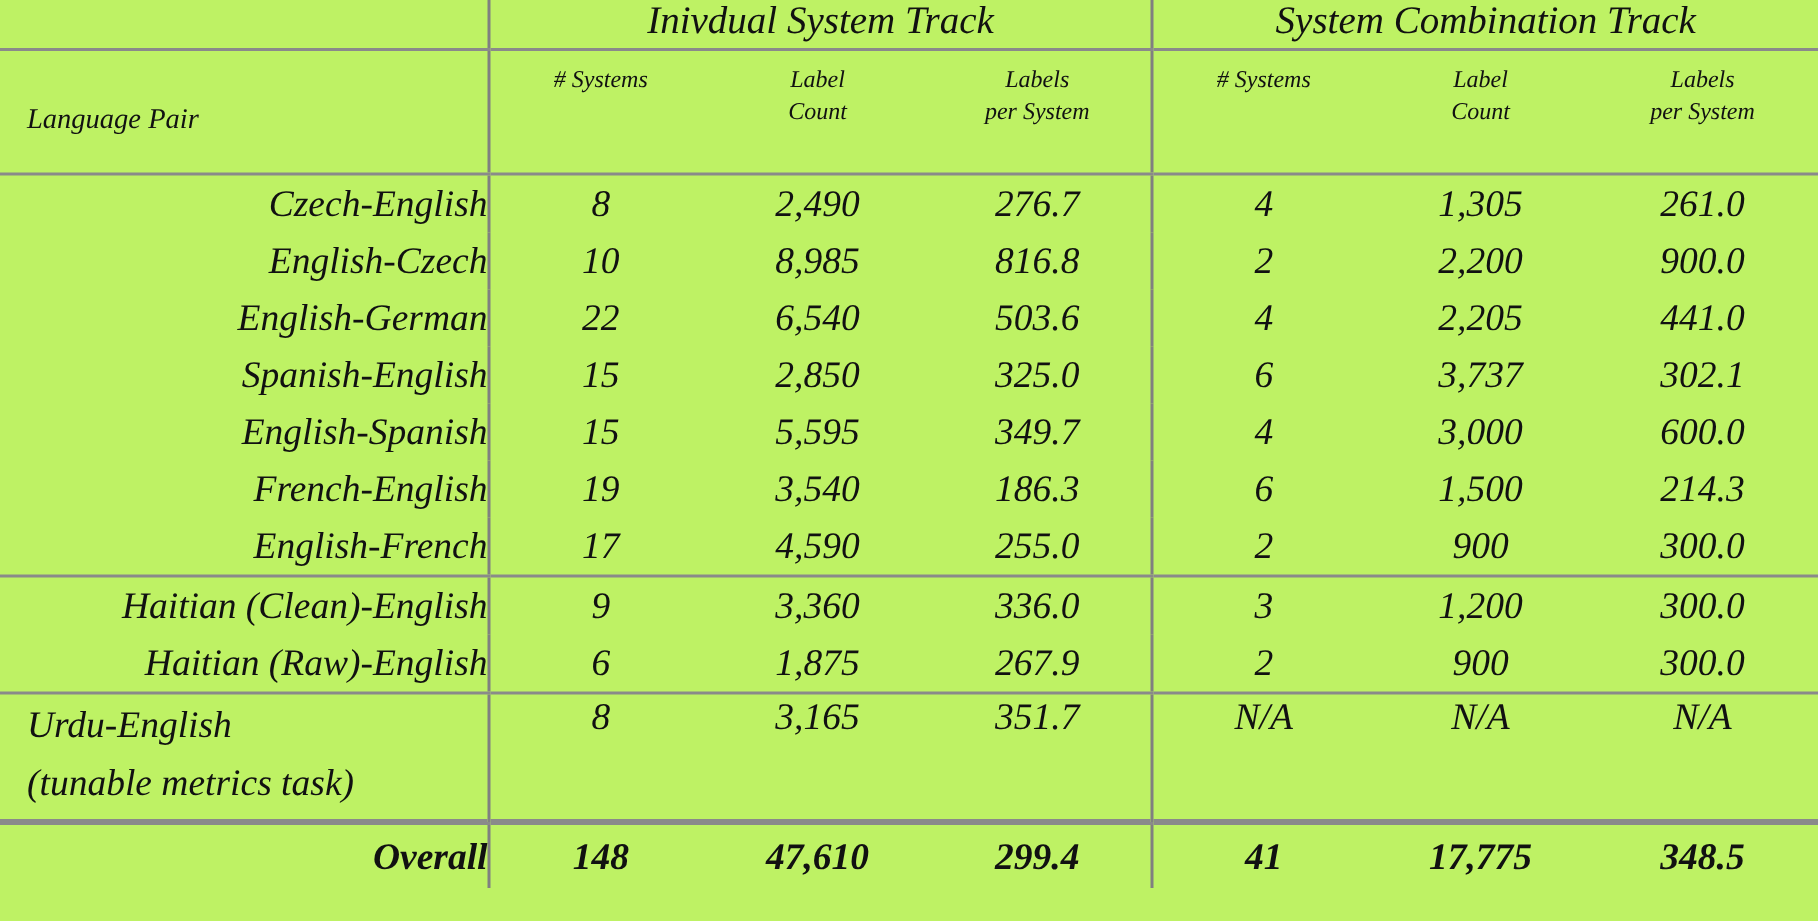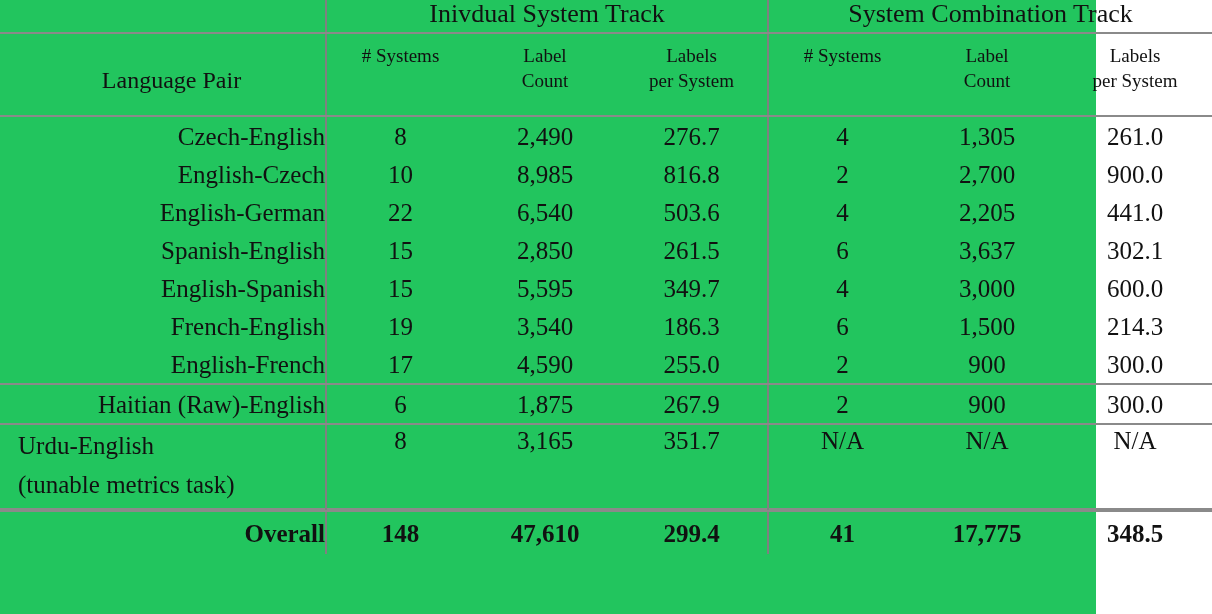--- a/index.html
+++ b/index.html
@@ -9,25 +9,26 @@
   }
   body {
     width: 1212px;
     height: 614px;
     font-family: "Liberation Serif", "DejaVu Serif", serif;
     color: #111111;
     overflow: hidden;
   }
 
   #table-root {
-    width: 1096px;
+    width: 1212px;
     height: 614px;
-    background: #22c55e;
+    background: #bef264;
     position: relative;
     box-sizing: border-box;
+    font-style: italic;
   }
 
   table.stats {
     width: 1212px;
     border-collapse: collapse;
     table-layout: fixed;
     font-size: 25px;
     line-height: 1.0;
   }
 
@@ -58,38 +59,38 @@
     height: 33px;
     text-align: center;
     font-size: 26px;
   }
   .grp-head .gh-label { display: block; padding-bottom: 4px; }
 
   
   .col-head {
     height: 81px;
     text-align: center;
-    font-size: 19px;
+    font-size: 16px;
     padding: 0 !important;
   }
   .col-head .ch-lines {
     display: flex;
     flex-direction: column;
     justify-content: flex-start;
     align-items: center;
     height: 81px;
     padding-top: 9px;
     box-sizing: border-box;
   }
   .col-head .ch-line { display: block; line-height: 1.32; }
 
   .lang-head {
-    text-align: center;
+    text-align: left;
     padding-left: 18px !important;
-    font-size: 24px;
+    font-size: 19px;
     height: 81px;
     vertical-align: top;
   }
   .lang-head .lh-inner { padding-top: 10px; display: block; }
 
   
   tr.data-row td { height: 38px; }
   td.lang-cell {
     text-align: right;
     padding-left: 18px !important;
@@ -199,39 +200,39 @@
         <td class="num-cell vrule-left">4</td>
         <td class="num-cell">1,305</td>
         <td class="num-cell">261.0</td>
       </tr>
       <tr class="data-row">
         <td class="lang-cell">English-Czech</td>
         <td class="num-cell vrule-left">10</td>
         <td class="num-cell">8,985</td>
         <td class="num-cell">816.8</td>
         <td class="num-cell vrule-left">2</td>
-        <td class="num-cell">2,700</td>
+        <td class="num-cell">2,200</td>
         <td class="num-cell">900.0</td>
       </tr>
       <tr class="data-row">
         <td class="lang-cell">English-German</td>
         <td class="num-cell vrule-left">22</td>
         <td class="num-cell">6,540</td>
         <td class="num-cell">503.6</td>
         <td class="num-cell vrule-left">4</td>
         <td class="num-cell">2,205</td>
         <td class="num-cell">441.0</td>
       </tr>
       <tr class="data-row">
         <td class="lang-cell">Spanish-English</td>
         <td class="num-cell vrule-left">15</td>
         <td class="num-cell">2,850</td>
-        <td class="num-cell">261.5</td>
+        <td class="num-cell">325.0</td>
         <td class="num-cell vrule-left">6</td>
-        <td class="num-cell">3,637</td>
+        <td class="num-cell">3,737</td>
         <td class="num-cell">302.1</td>
       </tr>
       <tr class="data-row">
         <td class="lang-cell">English-Spanish</td>
         <td class="num-cell vrule-left">15</td>
         <td class="num-cell">5,595</td>
         <td class="num-cell">349.7</td>
         <td class="num-cell vrule-left">4</td>
         <td class="num-cell">3,000</td>
         <td class="num-cell">600.0</td>
@@ -248,20 +249,29 @@
       <tr class="data-row">
         <td class="lang-cell hr-thin">English-French</td>
         <td class="num-cell hr-thin vrule-left">17</td>
         <td class="num-cell hr-thin">4,590</td>
         <td class="num-cell hr-thin">255.0</td>
         <td class="num-cell hr-thin vrule-left">2</td>
         <td class="num-cell hr-thin">900</td>
         <td class="num-cell hr-thin">300.0</td>
       </tr>
 
+      <tr class="data-row">
+        <td class="lang-cell">Haitian (Clean)-English</td>
+        <td class="num-cell vrule-left">9</td>
+        <td class="num-cell">3,360</td>
+        <td class="num-cell">336.0</td>
+        <td class="num-cell vrule-left">3</td>
+        <td class="num-cell">1,200</td>
+        <td class="num-cell">300.0</td>
+      </tr>
       <tr class="data-row">
         <td class="lang-cell hr-thin">Haitian (Raw)-English</td>
         <td class="num-cell hr-thin vrule-left">6</td>
         <td class="num-cell hr-thin">1,875</td>
         <td class="num-cell hr-thin">267.9</td>
         <td class="num-cell hr-thin vrule-left">2</td>
         <td class="num-cell hr-thin">900</td>
         <td class="num-cell hr-thin">300.0</td>
       </tr>
 

